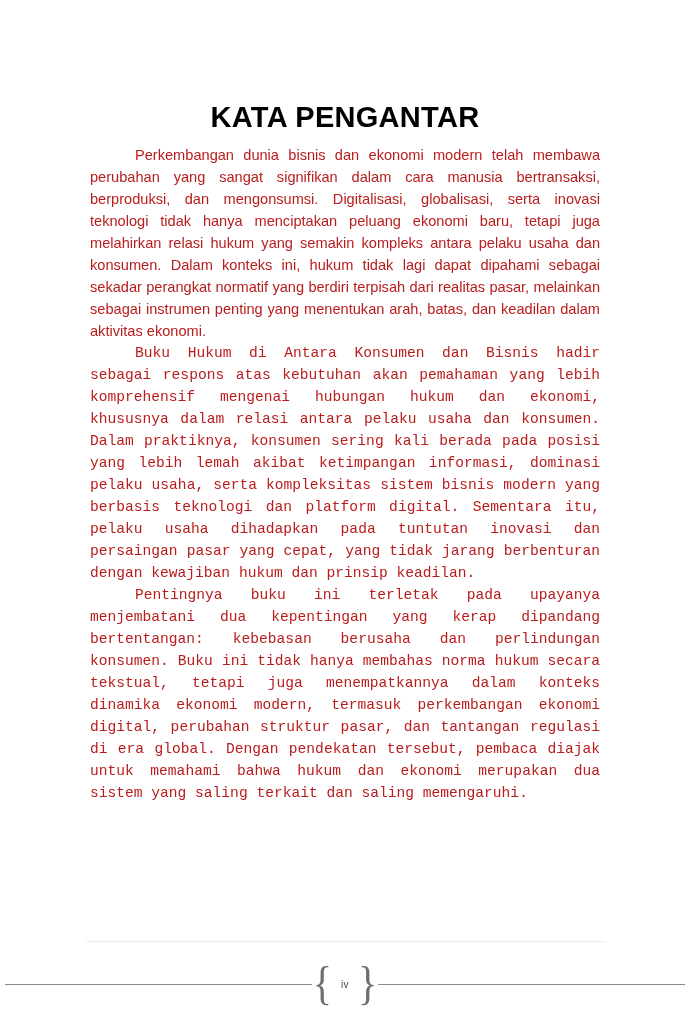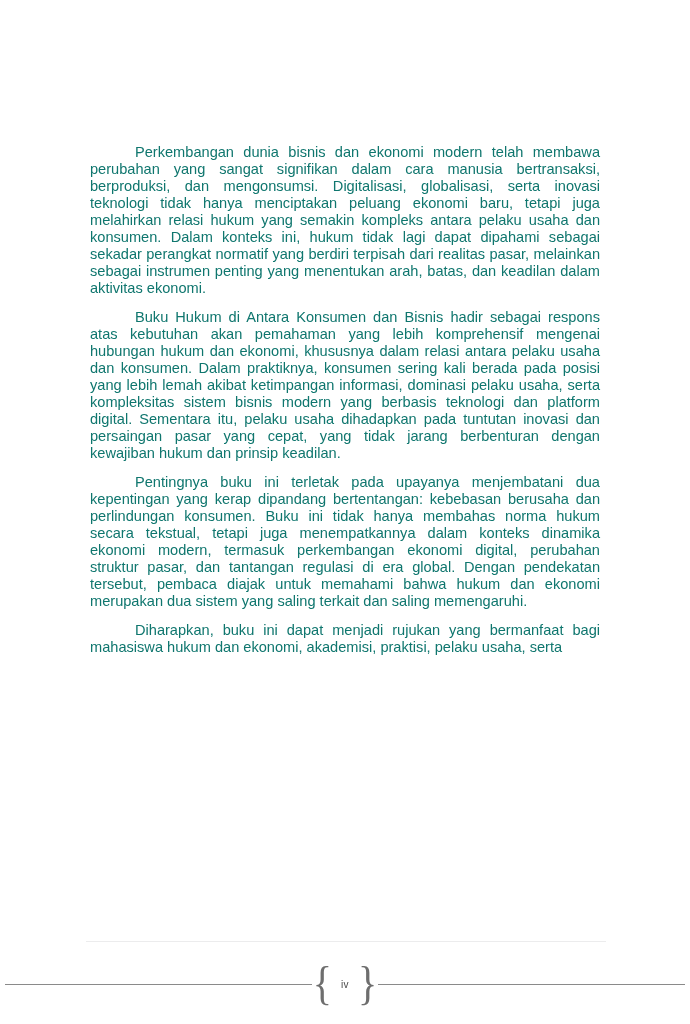--- a/index.html
+++ b/index.html
@@ -42,28 +42,29 @@
     left: 90px;
     top: 144px;
     width: 510px;
   }
 
   .para {
     margin: 0;
     text-align: justify;
     text-justify: inter-word;
     font-size: 14.6px;
-    line-height: 17px;
-    color: #0f766e;
+    line-height: 22px;
+    color: #b91c1c;
     text-indent: 45px;
     hyphens: none;
   }
 
   .para + .para {
-    margin-top: 12px;
+    margin-top: 0;
+    font-family: Liberation Mono, monospace;
   }
 
   .sep-line {
     position: absolute;
     left: 86px;
     top: 941px;
     width: 520px;
     height: 1px;
     background: #ececed;
   }
@@ -116,26 +117,26 @@
     font-family: "Liberation Sans", sans-serif;
     padding: 0 5px;
     letter-spacing: 0.4px;
   }
 </style>
 </head>
 <body>
 
 <div class="page">
 
+  <h1 class="page-title">KATA PENGANTAR</h1>
 
   <div class="content">
     <p class="para">Perkembangan dunia bisnis dan ekonomi modern telah membawa perubahan yang sangat signifikan dalam cara manusia bertransaksi, berproduksi, dan mengonsumsi. Digitalisasi, globalisasi, serta inovasi teknologi tidak hanya menciptakan peluang ekonomi baru, tetapi juga melahirkan relasi hukum yang semakin kompleks antara pelaku usaha dan konsumen. Dalam konteks ini, hukum tidak lagi dapat dipahami sebagai sekadar perangkat normatif yang berdiri terpisah dari realitas pasar, melainkan sebagai instrumen penting yang menentukan arah, batas, dan keadilan dalam aktivitas ekonomi.</p>
     <p class="para">Buku Hukum di Antara Konsumen dan Bisnis hadir sebagai respons atas kebutuhan akan pemahaman yang lebih komprehensif mengenai hubungan hukum dan ekonomi, khususnya dalam relasi antara pelaku usaha dan konsumen. Dalam praktiknya, konsumen sering kali berada pada posisi yang lebih lemah akibat ketimpangan informasi, dominasi pelaku usaha, serta kompleksitas sistem bisnis modern yang berbasis teknologi dan platform digital. Sementara itu, pelaku usaha dihadapkan pada tuntutan inovasi dan persaingan pasar yang cepat, yang tidak jarang berbenturan dengan kewajiban hukum dan prinsip keadilan.</p>
     <p class="para">Pentingnya buku ini terletak pada upayanya menjembatani dua kepentingan yang kerap dipandang bertentangan: kebebasan berusaha dan perlindungan konsumen. Buku ini tidak hanya membahas norma hukum secara tekstual, tetapi juga menempatkannya dalam konteks dinamika ekonomi modern, termasuk perkembangan ekonomi digital, perubahan struktur pasar, dan tantangan regulasi di era global. Dengan pendekatan tersebut, pembaca diajak untuk memahami bahwa hukum dan ekonomi merupakan dua sistem yang saling terkait dan saling memengaruhi.</p>
-    <p class="para">Diharapkan, buku ini dapat menjadi rujukan yang bermanfaat bagi mahasiswa hukum dan ekonomi, akademisi, praktisi, pelaku usaha, serta</p>
   </div>
 
   <div class="sep-line"></div>
 
   <div class="footer">
     <div class="footer-rule left"></div>
     <div class="page-number-box">
       <span class="brace">{</span>
       <span class="page-number">iv</span>
       <span class="brace">}</span>

